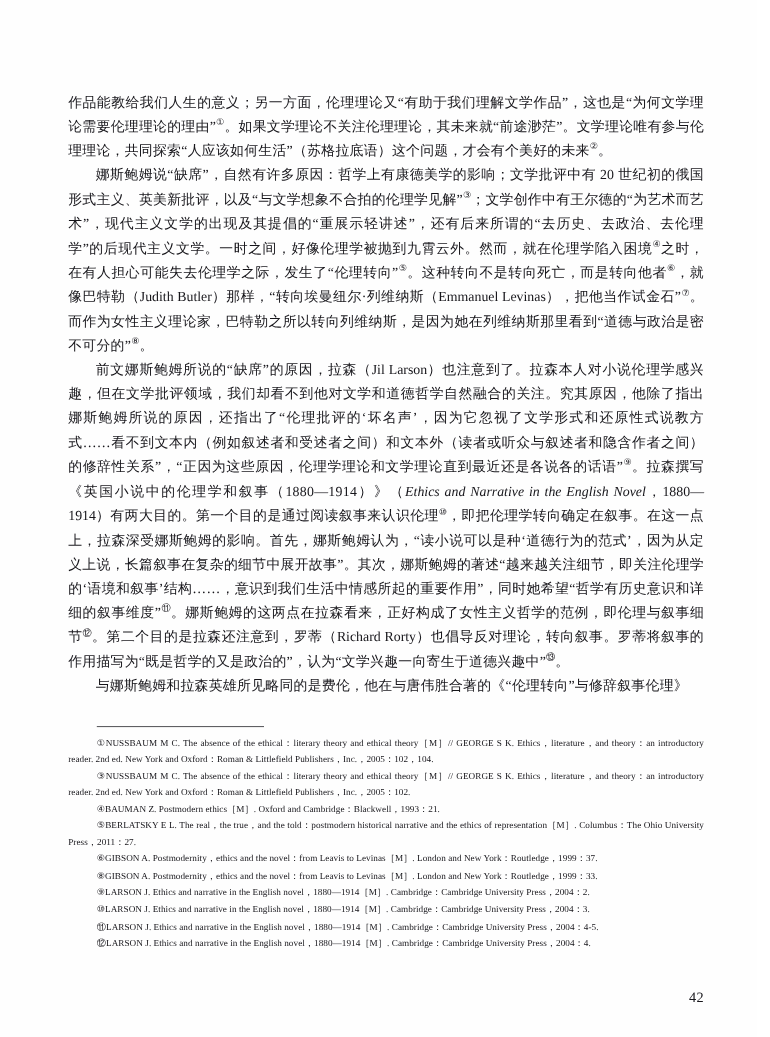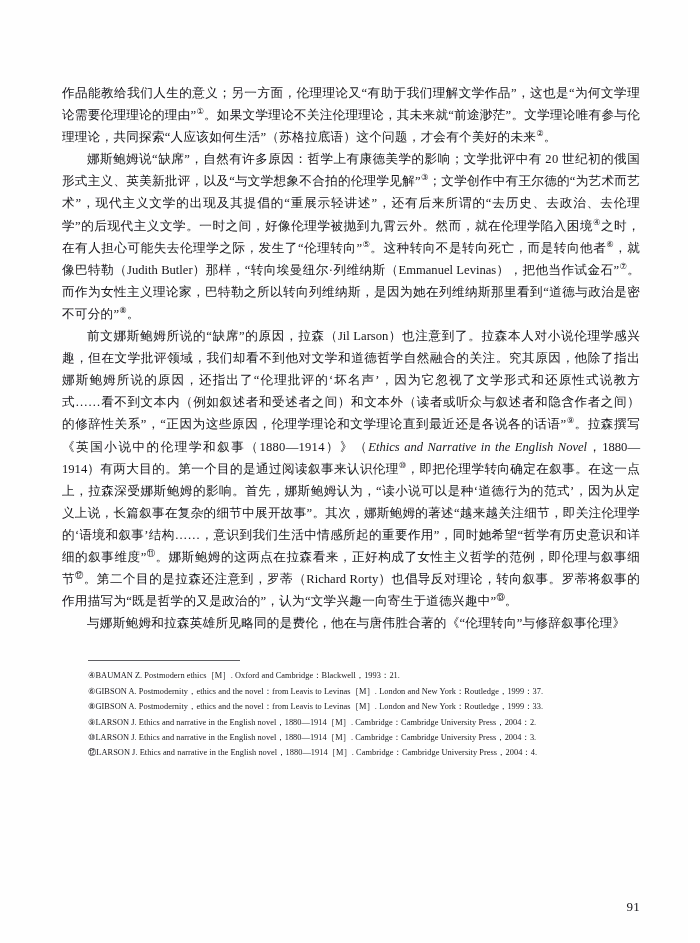--- a/index.html
+++ b/index.html
@@ -98,25 +98,29 @@
     <div class="body-text">
         <p>作品能教给我们人生的意义；另一方面，伦理理论又“有助于我们理解文学作品”，这也是“为何文学理论需要伦理理论的理由”<sup class="fn">①</sup>。如果文学理论不关注伦理理论，其未来就“前途渺茫”。文学理论唯有参与伦理理论，共同探索“人应该如何生活”（苏格拉底语）这个问题，才会有个美好的未来<sup class="fn">②</sup>。</p>
         <p class="indent">娜斯鲍姆说“缺席”，自然有许多原因：哲学上有康德美学的影响；文学批评中有 20 世纪初的俄国形式主义、英美新批评，以及“与文学想象不合拍的伦理学见解”<sup class="fn">③</sup>；文学创作中有王尔德的“为艺术而艺术”，现代主义文学的出现及其提倡的“重展示轻讲述”，还有后来所谓的“去历史、去政治、去伦理学”的后现代主义文学。一时之间，好像伦理学被抛到九霄云外。然而，就在伦理学陷入困境<sup class="fn">④</sup>之时，在有人担心可能失去伦理学之际，发生了“伦理转向”<sup class="fn">⑤</sup>。这种转向不是转向死亡，而是转向他者<sup class="fn">⑥</sup>，就像巴特勒（<span class="latin">Judith Butler</span>）那样，“转向埃曼纽尔·列维纳斯（<span class="latin">Emmanuel Levinas</span>），把他当作试金石”<sup class="fn">⑦</sup>。而作为女性主义理论家，巴特勒之所以转向列维纳斯，是因为她在列维纳斯那里看到“道德与政治是密不可分的”<sup class="fn">⑧</sup>。</p>
         <p class="indent">前文娜斯鲍姆所说的“缺席”的原因，拉森（<span class="latin">Jil Larson</span>）也注意到了。拉森本人对小说伦理学感兴趣，但在文学批评领域，我们却看不到他对文学和道德哲学自然融合的关注。究其原因，他除了指出娜斯鲍姆所说的原因，还指出了“伦理批评的‘坏名声’，因为它忽视了文学形式和还原性式说教方式……看不到文本内（例如叙述者和受述者之间）和文本外（读者或听众与叙述者和隐含作者之间）的修辞性关系”，“正因为这些原因，伦理学理论和文学理论直到最近还是各说各的话语”<sup class="fn">⑨</sup>。拉森撰写《英国小说中的伦理学和叙事（1880—1914）》（<span class="ital">Ethics and Narrative in the English Novel</span><span class="latin">，1880—1914</span>）有两大目的。第一个目的是通过阅读叙事来认识伦理<sup class="fn">⑩</sup>，即把伦理学转向确定在叙事。在这一点上，拉森深受娜斯鲍姆的影响。首先，娜斯鲍姆认为，“读小说可以是种‘道德行为的范式’，因为从定义上说，长篇叙事在复杂的细节中展开故事”。其次，娜斯鲍姆的著述“越来越关注细节，即关注伦理学的‘语境和叙事’结构……，意识到我们生活中情感所起的重要作用”，同时她希望“哲学有历史意识和详细的叙事维度”<sup class="fn">⑪</sup>。娜斯鲍姆的这两点在拉森看来，正好构成了女性主义哲学的范例，即伦理与叙事细节<sup class="fn">⑫</sup>。第二个目的是拉森还注意到，罗蒂（<span class="latin">Richard Rorty</span>）也倡导反对理论，转向叙事。罗蒂将叙事的作用描写为“既是哲学的又是政治的”，认为“文学兴趣一向寄生于道德兴趣中”<sup class="fn">⑬</sup>。</p>
         <p class="indent">与娜斯鲍姆和拉森英雄所见略同的是费伦，他在与唐伟胜合著的《“伦理转向”与修辞叙事伦理》</p>
       </div>
 
     <div class="notes">
       <div class="fn-rule"></div>
       <div>
+          <p class="note"><span class="marker">①</span>NUSSBAUM M C. The absence of the ethical：literary theory and ethical theory［M］// GEORGE S K. Ethics，literature，and theory：an introductory reader. 2nd ed. New York and Oxford：Roman &amp; Littlefield Publishers，Inc.，2005：102，104.</p>
+          <p class="note"><span class="marker">③</span>NUSSBAUM M C. The absence of the ethical：literary theory and ethical theory［M］// GEORGE S K. Ethics，literature，and theory：an introductory reader. 2nd ed. New York and Oxford：Roman &amp; Littlefield Publishers，Inc.，2005：102.</p>
           <p class="note"><span class="marker">④</span>BAUMAN Z. Postmodern ethics［M］. Oxford and Cambridge：Blackwell，1993：21.</p>
+          <p class="note"><span class="marker">⑤</span>BERLATSKY E L. The real，the true，and the told：postmodern historical narrative and the ethics of representation［M］. Columbus：The Ohio University Press，2011：27.</p>
           <p class="note"><span class="marker">⑥</span>GIBSON A. Postmodernity，ethics and the novel：from Leavis to Levinas［M］. London and New York：Routledge，1999：37.</p>
           <p class="note"><span class="marker">⑧</span>GIBSON A. Postmodernity，ethics and the novel：from Leavis to Levinas［M］. London and New York：Routledge，1999：33.</p>
           <p class="note"><span class="marker">⑨</span>LARSON J. Ethics and narrative in the English novel，1880—1914［M］. Cambridge：Cambridge University Press，2004：2.</p>
           <p class="note"><span class="marker">⑩</span>LARSON J. Ethics and narrative in the English novel，1880—1914［M］. Cambridge：Cambridge University Press，2004：3.</p>
+          <p class="note"><span class="marker">⑪</span>LARSON J. Ethics and narrative in the English novel，1880—1914［M］. Cambridge：Cambridge University Press，2004：4-5.</p>
           <p class="note"><span class="marker">⑫</span>LARSON J. Ethics and narrative in the English novel，1880—1914［M］. Cambridge：Cambridge University Press，2004：4.</p>
         </div>
     </div>
 
   </div>
 
-  <div class="folio">91</div>
+  <div class="folio">42</div>
 </div>
 
 </body></html>

